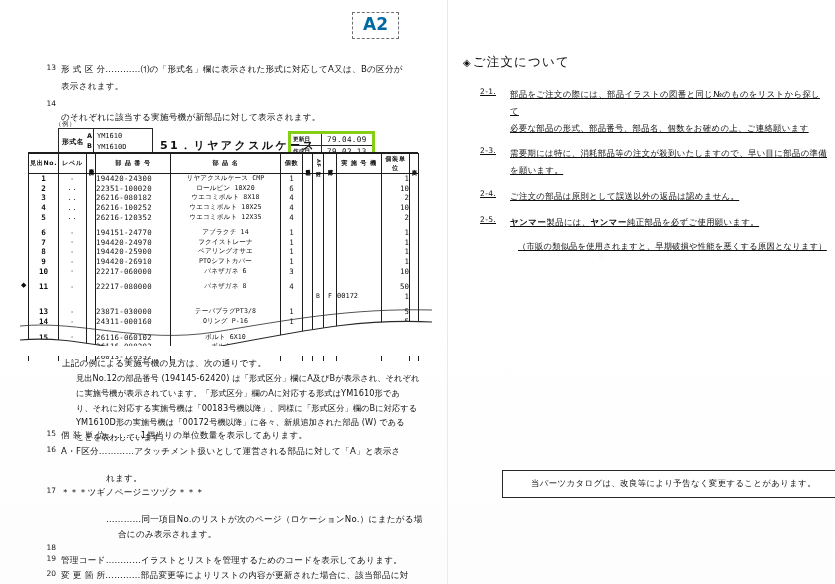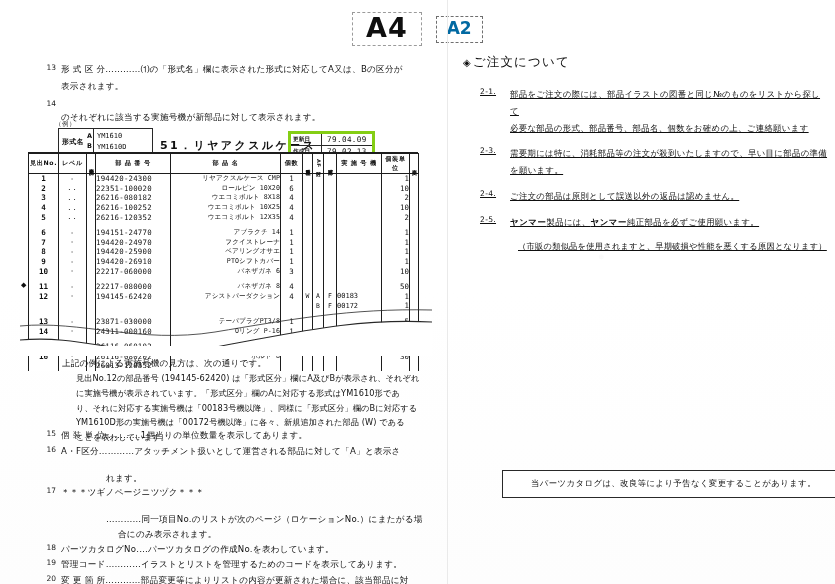--- a/index.html
+++ b/index.html
@@ -106,21 +106,21 @@
     height:19px;font-size:6.2px;font-weight:700;letter-spacing:.6px;
     text-align:center;color:#111;
   }
   .vhead{writing-mode:vertical-rl;text-orientation:mixed;font-size:5px;
     letter-spacing:.2px;line-height:1;margin:0 auto;}
   tbody td{height:9.6px;font-size:7.4px;
     font-family:"DejaVu Sans Mono","Liberation Mono",monospace;color:#111;}
   td.c-no{text-align:center;font-weight:700;font-size:7.6px;}
   td.c-lvl{text-align:center;letter-spacing:1px;font-size:7px;padding-left:4px;}
   td.c-pn{text-align:left;padding-left:4px;letter-spacing:.2px;}
-  td.c-nm{text-align:right;padding-left:3px;font-size:6.6px;letter-spacing:.1px;margin-left:40px;}
+  td.c-nm{text-align:center;padding-left:3px;font-size:6.6px;letter-spacing:.1px;margin-left:40px;}
   td.c-qty{text-align:center;}
   td.c-w{text-align:center;font-size:6.4px;}
   td.c-ab{text-align:center;font-size:6.4px;}
   td.c-f{text-align:center;font-size:6.4px;}
   td.c-serial{text-align:left;padding-left:18px;font-size:7px;}
   td.c-unit{text-align:right;padding-right:6px;}
   td.c-mark{text-align:center;}
   tbody tr.spacer td{height:6px;border-top:none;border-bottom:none;}
   .tbl-top-edge{position:absolute;left:28px;top:152px;width:390px;height:1px;background:#1f1f1f;}
 
@@ -166,21 +166,20 @@
 
   .vline{position:absolute;left:447px;top:0;width:1px;height:584px;background:#e8e8e8;}
 </style>
 </head>
 <body>
 
 <div class="page">
   <div class="scan-tint"></div>
 
   <div class="size-marks">
-    <div class="size-a4">A4</div>
     <div class="size-a2">A2</div>
   </div>
 
   <div class="vline"></div>
 
   <div class="left-col">
 
     <div class="notes-top jp">
       <div class="num-item">
         <div class="num">13</div>
@@ -432,34 +431,20 @@
               <td class="c-nm">バネザガネ 8</td>
               <td class="c-qty">4</td>
               <td class="c-w"></td>
               <td class="c-ab"></td>
               <td class="c-f"></td>
               <td class="c-serial"></td>
               <td class="c-unit">50</td>
               <td class="c-mark"></td>
             </tr>
           <tr>
-              <td class="c-no">12</td>
-              <td class="c-lvl">-</td>
-              <td></td>
-              <td class="c-pn">194145-62420</td>
-              <td class="c-nm">アシストパーダクション</td>
-              <td class="c-qty">4</td>
-              <td class="c-w">W</td>
-              <td class="c-ab">A</td>
-              <td class="c-f">F</td>
-              <td class="c-serial">00183</td>
-              <td class="c-unit">1</td>
-              <td class="c-mark"></td>
-            </tr>
-          <tr>
               <td class="c-no"></td>
               <td class="c-lvl"></td>
               <td></td>
               <td class="c-pn"></td>
               <td class="c-nm"></td>
               <td class="c-qty"></td>
               <td class="c-w"></td>
               <td class="c-ab">B</td>
               <td class="c-f">F</td>
               <td class="c-serial">00172</td>
@@ -600,21 +585,20 @@
 
       <div class="num-item">
         <div class="num">17</div>
         <div class="body-txt"><span>＊＊＊ツギノページニツヅク＊＊＊</span></div>
       </div>
       <div class="body-txt cont">…………同一項目No.のリストが次のページ（ロケーションNo.）にまたがる場</div>
       <div class="body-txt cont2" style="padding-left:82px;">合にのみ表示されます。</div>
 
       <div class="num-item">
         <div class="num">18</div>
-        <div class="body-txt"><span>パーツカタログNo.</span><span>…パーツカタログの作成No.を表わしています。</span></div>
       </div>
 
       <div class="num-item">
         <div class="num">19</div>
         <div class="body-txt"><span>管理コード</span><span>…………イラストとリストを管理するためのコードを表示してあります。</span></div>
       </div>
 
       <div class="num-item">
         <div class="num">20</div>
         <div class="body-txt"><span>変 更 箇 所</span><span>…………部品変更等によりリストの内容が更新された場合に、該当部品に対</span></div>

